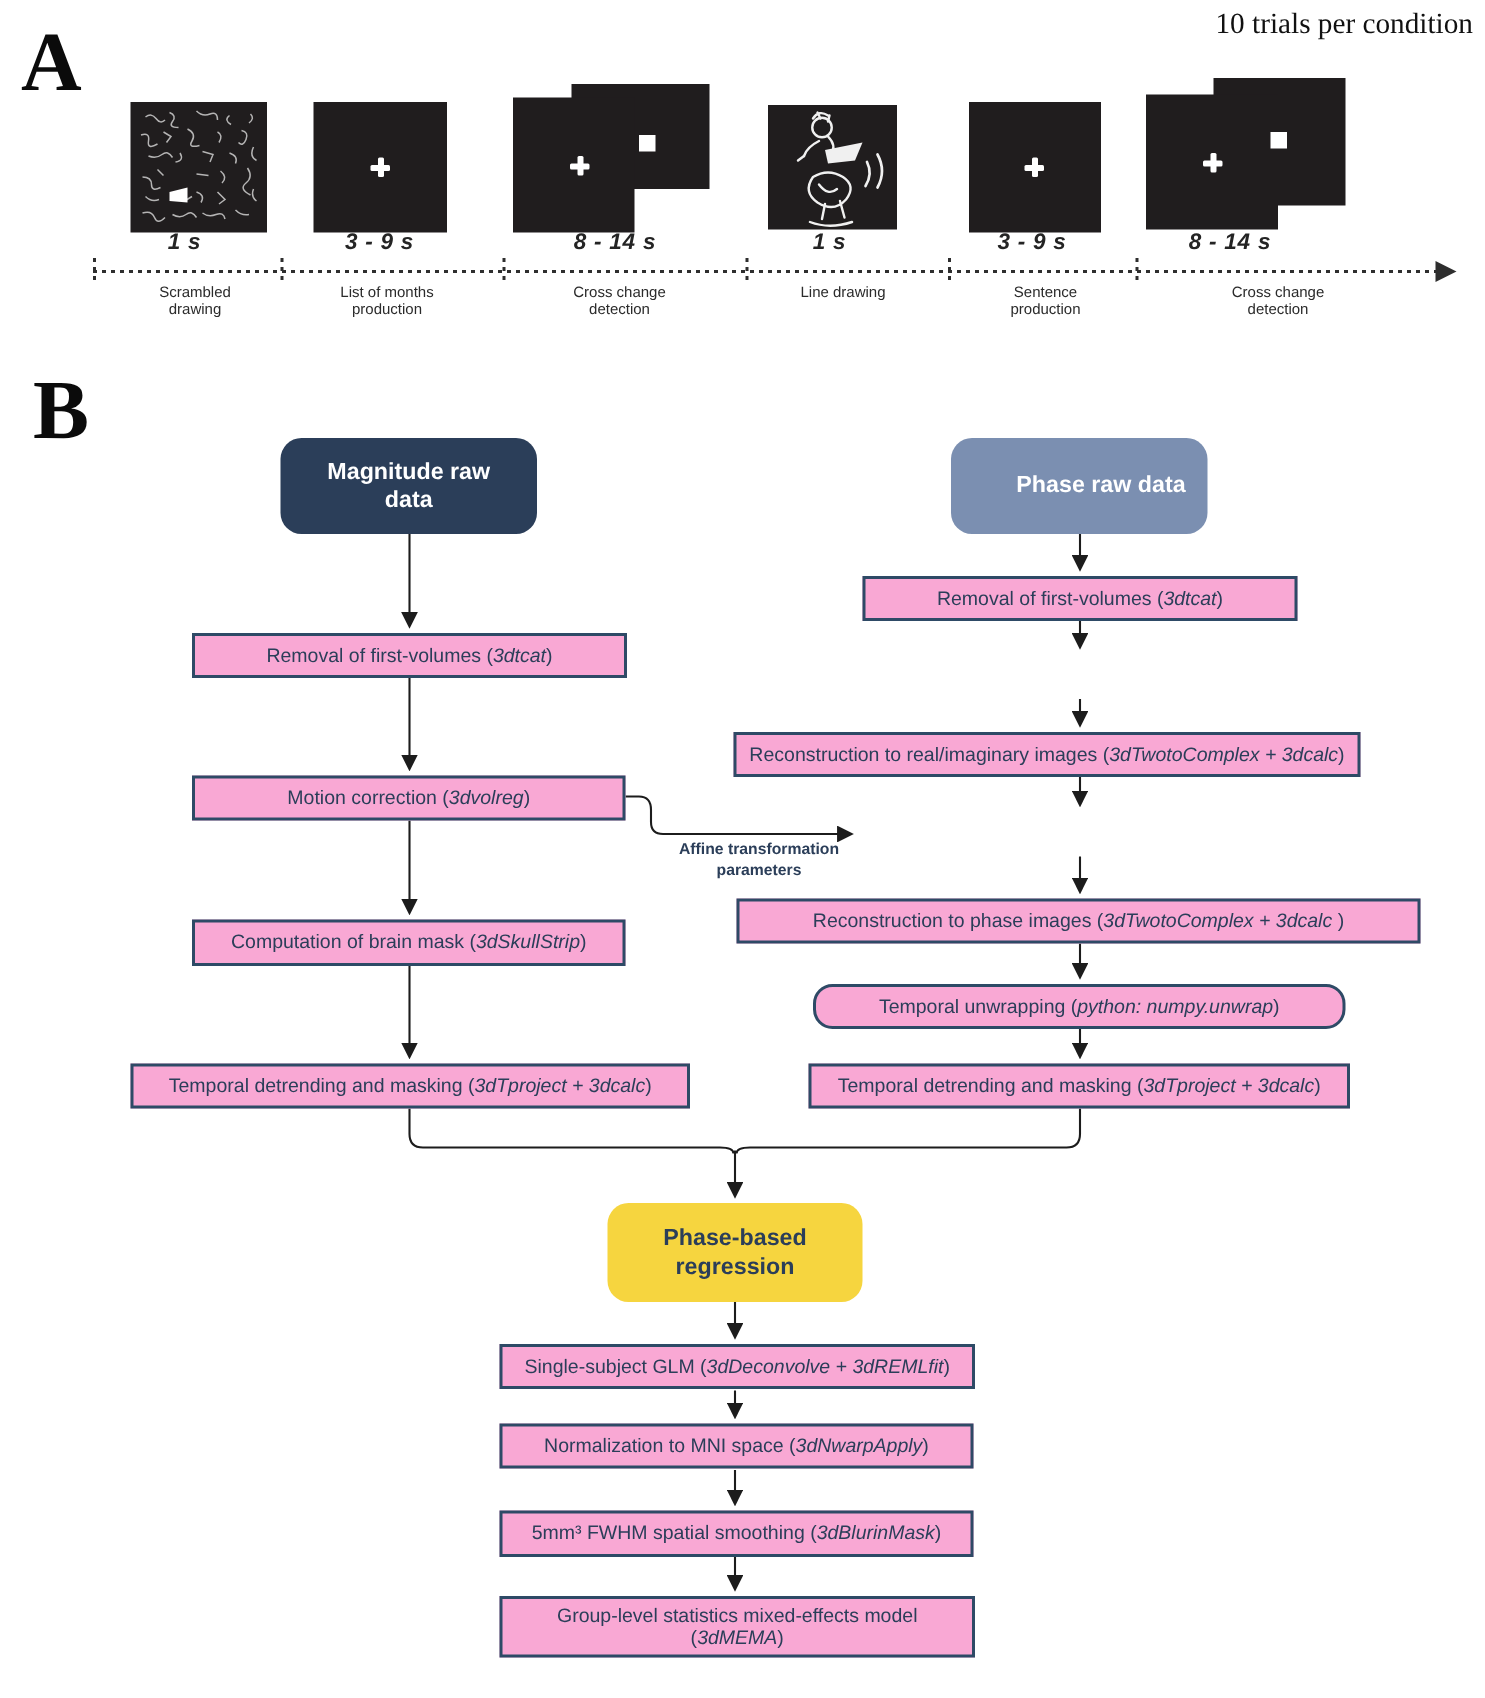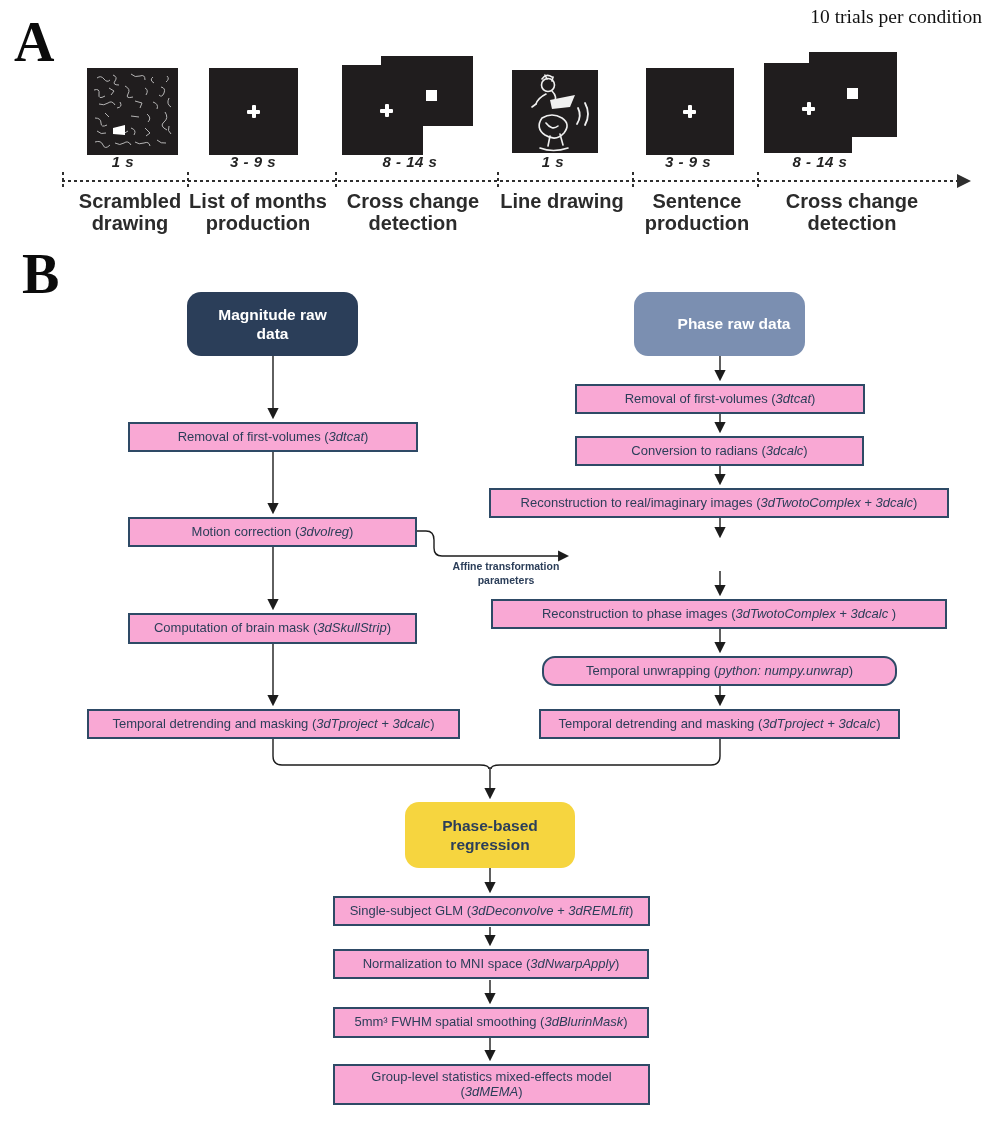--- a/index.html
+++ b/index.html
@@ -11,22 +11,22 @@
   
   .note{position:absolute;left:700px;top:6px;width:282px;text-align:right;
         font-family:Liberation Serif, serif;font-size:19.5px;color:#111;}
   .stim{position:absolute;background:#201d1e;}
   .plus{position:absolute;width:13px;height:13px;}
   .plus::before{content:"";position:absolute;left:0;top:4.5px;width:13px;height:4px;background:#fff;border-radius:1px;}
   .plus::after{content:"";position:absolute;left:4.5px;top:0;width:4px;height:13px;background:#fff;border-radius:1px;}
   .tsq{position:absolute;width:11px;height:11px;background:#fff;}
   .dur{position:absolute;top:153px;width:140px;text-align:center;font-size:15px;
        font-weight:bold;font-style:italic;color:#242424;letter-spacing:.5px;}
-  .tlab{position:absolute;top:190px;width:180px;text-align:center;font-size:20px;
-       font-weight:bold;color:#2b2b2b;line-height:1.1;white-space:pre-line;}
+  .tlab{position:absolute;top:190px;width:180px;text-align:center;font-size:10px;
+       font-weight:normal;color:#2b2b2b;line-height:1.1;white-space:pre-line;}
   .dashline{position:absolute;left:62px;top:180px;width:897px;height:2px;
        background:repeating-linear-gradient(90deg,#2e2e2e 0 3px,transparent 3px 6px);}
   .dasharrow{position:absolute;left:957px;top:174px;width:0;height:0;
        border-top:7px solid transparent;border-bottom:7px solid transparent;border-left:14px solid #2e2e2e;}
   .tick{position:absolute;top:172px;width:2px;height:17px;
        background:repeating-linear-gradient(180deg,#2e2e2e 0 3px,transparent 3px 6px);}
   
   .node{position:absolute;box-sizing:border-box;background:#f9a8d4;border:2px solid var(--box-border);
         display:flex;align-items:center;justify-content:center;z-index:2;}
   .nt{margin:0;font-size:13px;color:var(--box-text);text-align:center;line-height:1.15;white-space:pre-line;}
@@ -208,24 +208,21 @@
   <div class="node" style="left:128px;top:613px;width:289px;height:31px;">
       <p class="nt"><span>Computation of brain mask (</span><i>3dSkullStrip</i><span>)</span></p>
     </div>
   <div class="node" style="left:87px;top:709px;width:373px;height:30px;">
       <p class="nt"><span>Temporal detrending and masking (</span><i>3dTproject + 3dcalc</i><span>)</span></p>
     </div>
 
   <div class="node" style="left:575px;top:384px;width:290px;height:30px;">
       <p class="nt"><span>Removal of first-volumes (</span><i>3dtcat</i><span>)</span></p>
     </div>
-  <div class="node" style="left:575px;top:436px;width:289px;height:30px;">
-      <p class="nt"><span>Conversion to radians (</span><i>3dcalc</i><span>)</span></p>
-    </div>
-  <div class="node" style="left:489px;top:488px;width:460px;height:30px;">
+  <div class="node" style="left:489px;top:488px;width:418px;height:30px;">
       <p class="nt"><span>Reconstruction to real/imaginary images (</span><i>3dTwotoComplex + 3dcalc</i><span>)</span></p>
     </div>
   <div class="node" style="left:491px;top:599px;width:456px;height:30px;">
       <p class="nt"><span>Reconstruction to phase images (</span><i>3dTwotoComplex + 3dcalc </i><span>)</span></p>
     </div>
   <div class="node" style="left:542px;top:656px;width:355px;height:30px;border-radius:13px;">
       <p class="nt"><span>Temporal unwrapping (</span><i>python: numpy.unwrap</i><span>)</span></p>
     </div>
   <div class="node" style="left:539px;top:709px;width:361px;height:30px;">
       <p class="nt"><span>Temporal detrending and masking (</span><i>3dTproject + 3dcalc</i><span>)</span></p>

